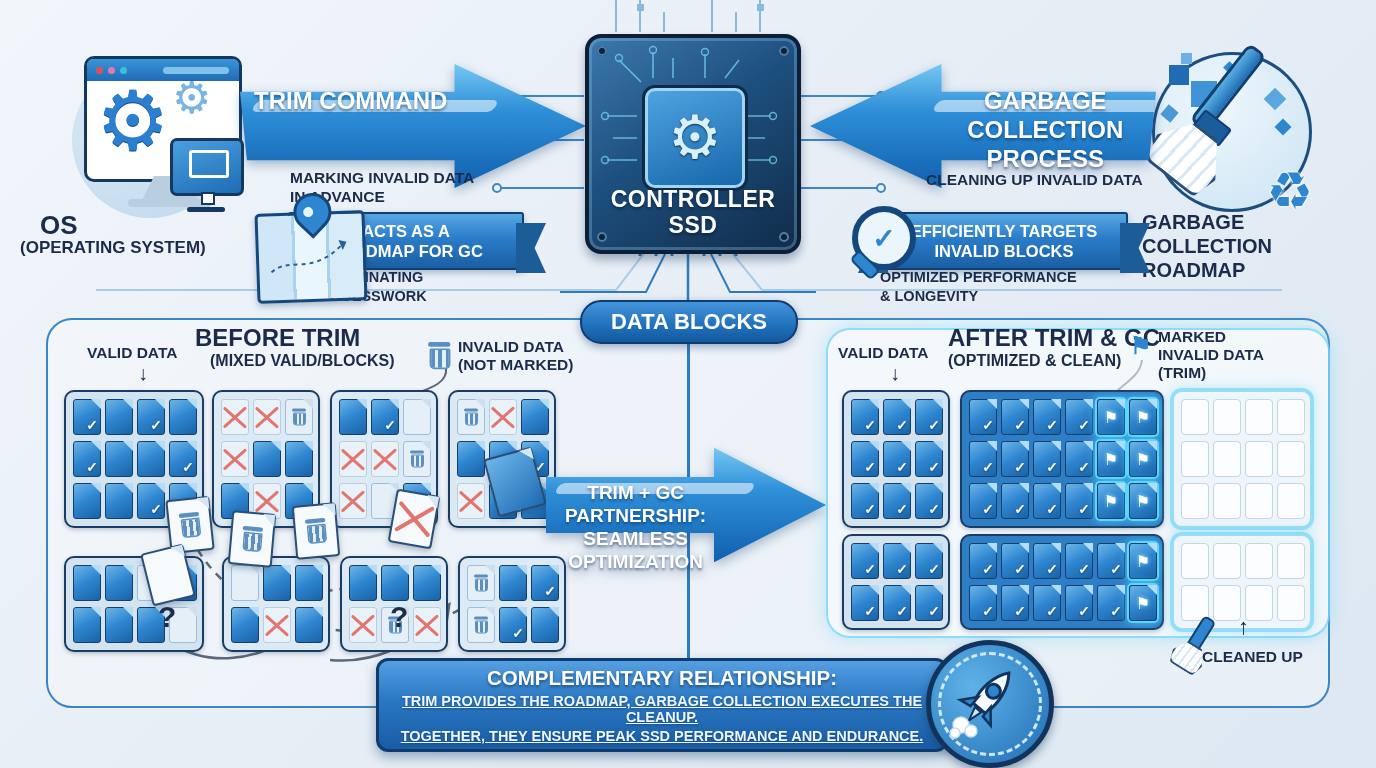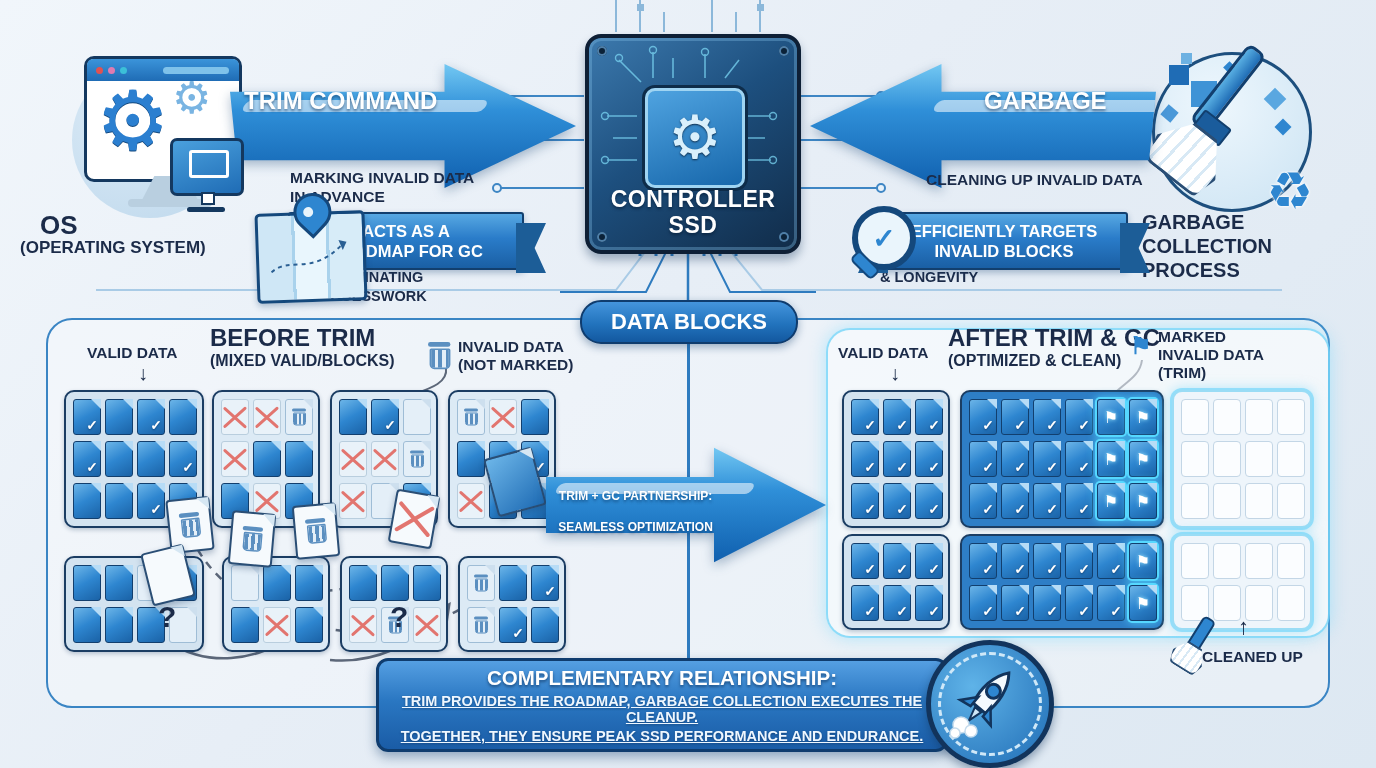--- a/index.html
+++ b/index.html
@@ -42,26 +42,26 @@
   .barrow{z-index:2;filter:drop-shadow(0 4px 6px rgba(15,60,110,.35));}
   .barrow .body{width:100%;height:100%;
     background:linear-gradient(180deg,#79cdf5 0%,#2f8fd8 38%,#0e5dac 100%);}
   .arr-r .body{clip-path:polygon(0% 24%,62% 24%,62% 3%,100% 50%,62% 97%,62% 76%,2% 76%);}
   .arr-l .body{clip-path:polygon(100% 24%,38% 24%,38% 3%,0% 50%,38% 97%,38% 76%,98% 76%);}
   .arr-mid .body{clip-path:polygon(0% 27%,60% 27%,60% 3%,100% 50%,60% 97%,60% 73%,0% 73%);}
   .barrow .glare{position:absolute;left:4%;top:30%;width:70%;height:9%;background:rgba(255,255,255,.55);
     border-radius:8px;transform:skewX(-30deg);}
   .barrow .atext{position:absolute;color:#fff;font-weight:bold;text-align:center;
     text-shadow:0 2px 3px rgba(8,40,80,.55);}
-  .trim-arrow{left:230px;top:60px;width:346px;height:132px;}
+  .trim-arrow{left:240px;top:60px;width:346px;height:132px;}
   .trim-arrow .atext{left:3%;width:58%;top:26px;font-size:24px;line-height:29px;}
   .gc-arrow{left:810px;top:60px;width:346px;height:132px;}
   .gc-arrow .atext{left:39%;width:58%;top:26px;font-size:24px;line-height:29px;}
   .mid-arrow{left:546px;top:444px;width:280px;height:122px;z-index:5;}
-  .mid-arrow .atext{left:1%;width:62%;top:37px;font-size:12px;line-height:31px;}
+  .mid-arrow .atext{left:1%;width:62%;top:37px;font-size:19px;line-height:23px;}
 
   .note{z-index:2;font-size:15.5px;line-height:19px;}
 
   
   .ribbon{z-index:3;height:54px;background:linear-gradient(180deg,#57a8e2 0%,#2a7cc9 45%,#1a5fa4 100%);
     border:2px solid #123f6e;border-radius:3px;display:flex;align-items:center;justify-content:center;
     color:#fff;font-weight:bold;text-align:center;font-size:16.5px;line-height:20px;
     box-shadow:0 3px 6px rgba(15,60,110,.3);}
   .ribbon::before,.ribbon::after{content:'';position:absolute;top:9px;width:30px;height:50px;
     background:#1c5d97;z-index:-1;}
@@ -347,66 +347,68 @@
         <div>SSD</div>
     </div>
   </div>
 
   <div class="abs barrow arr-l gc-arrow">
     <div class="body">
         <div class="glare" style="left:36%;"></div>
       </div>
     <div class="atext">
       <div>GARBAGE</div>
+        <div>COLLECTION PROCESS</div>
     </div>
   </div>
   <div class="abs ctr bold note" style="left:926px;top:170px;width:235px;">CLEANING UP INVALID DATA</div>
   <div class="abs ribbon ribbon-gc">
     <div>
         <div>EFFICIENTLY TARGETS</div>
         <div>INVALID BLOCKS</div>
       </div>
   </div>
   <div class="abs mag">
     <div class="lens">
         <span>✓</span>
       </div>
     <div class="handle"></div>
   </div>
   <div class="abs ctr bold note" style="left:880px;top:268px;width:225px;font-size:14.5px;">
+    <div>OPTIMIZED PERFORMANCE</div>
       <div>&amp; LONGEVITY</div>
   </div>
 
   <div class="abs gc-circle">
     <span class="debris db1"></span>
     <span class="debris db2"></span>
     <span class="debris db3"></span>
     <span class="debris db4"></span>
     <span class="debris db5"></span>
     <span class="debris db6"></span>
     <span class="debris db7"></span>
     <div class="broom-handle"></div>
     <div class="broom-ferrule"></div>
     <div class="broom-head"></div>
     <span class="recycle">♻</span>
   </div>
   <div class="abs ctr bold gc-icon-label">
     <div>GARBAGE</div>
       <div>COLLECTION</div>
-      <div>PROCESS</div>
+      <div>ROADMAP</div>
   </div>
 
   <div class="abs pill">DATA BLOCKS</div>
   <div class="abs outer"></div>
   <div class="abs divider"></div>
   <div class="abs rpanel-glow"></div>
 
   <div class="abs ctr bold small-label" style="left:87px;top:344px;width:120px;">VALID DATA</div>
   <div class="abs ctr darr" style="left:138px;top:362px;width:20px;">↓</div>
-  <div class="abs ctr bold panel-title" style="left:210px;top:324px;width:250px;">BEFORE TRIM</div>
+  <div class="abs ctr bold panel-title" style="left:195px;top:324px;width:250px;">BEFORE TRIM</div>
   <div class="abs ctr bold panel-sub" style="left:210px;top:352px;width:250px;">(MIXED VALID/BLOCKS)</div>
   <div class="abs" style="left:428px;top:342px;z-index:2;">
     <span class="tg" style="position:static;display:block;transform:scale(1.6);transform-origin:top left;">
         <i class="lid"></i>
         <i class="bin"></i>
       </span>
   </div>
   <div class="abs bold small-label" style="left:458px;top:338px;width:130px;">
     <div>INVALID DATA</div>
       <div>(NOT MARKED)</div>

